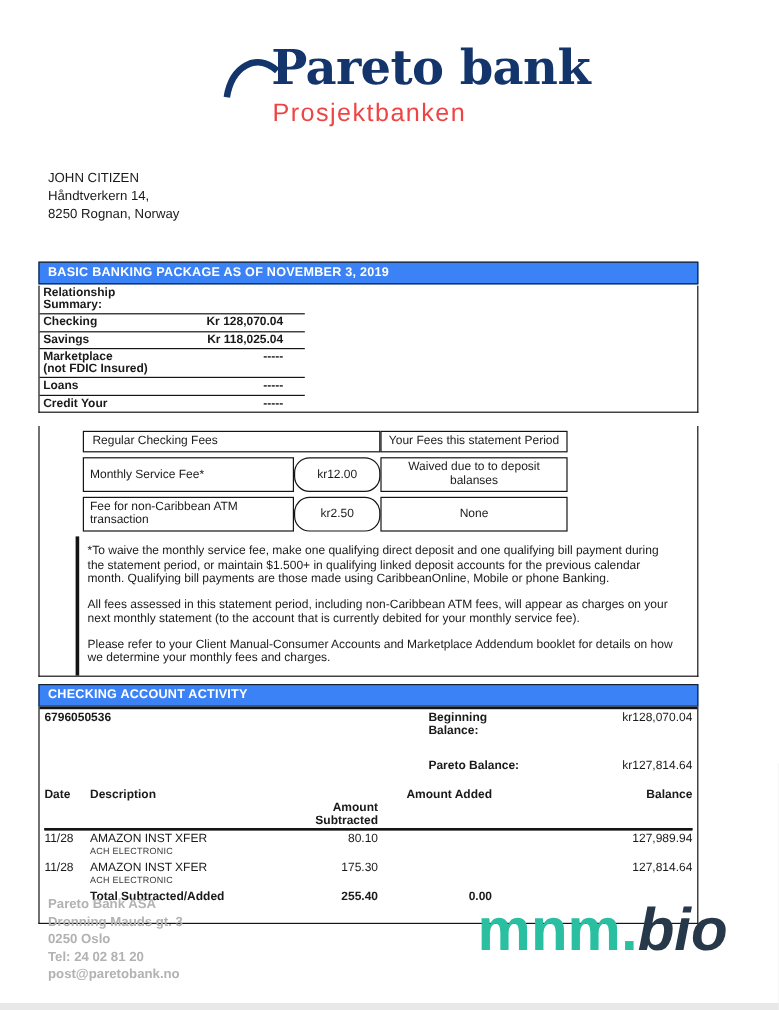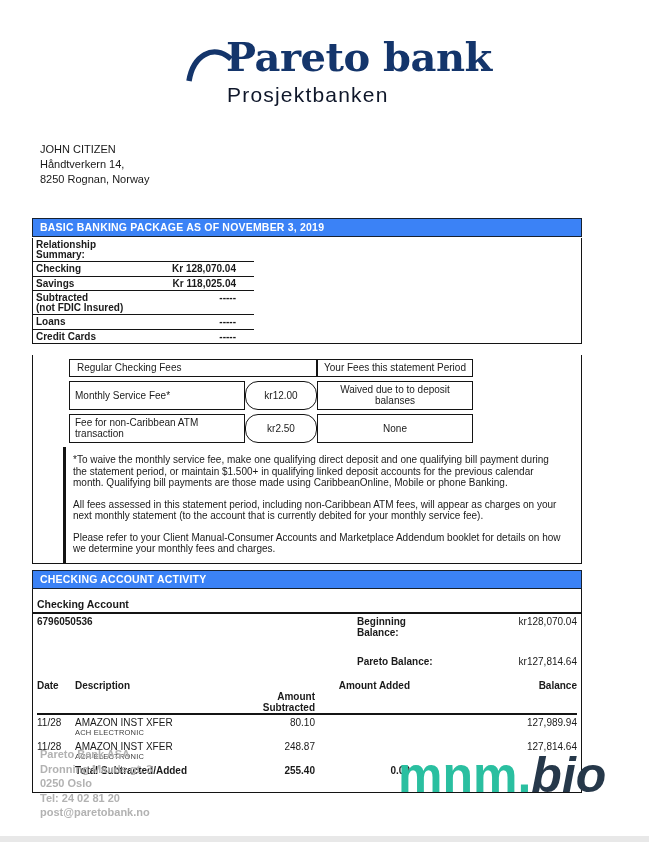--- a/index.html
+++ b/index.html
@@ -12,21 +12,21 @@
 
   
   .logo-arc { position:absolute; left:186px; top:40px; }
   .logo-text {
     position:absolute; left:226px; top:33px;
     font-family:"DejaVu Serif", serif; font-size:40px; font-weight:600;
     color:#14356b; letter-spacing:-0.5px; white-space:nowrap;
   }
   .logo-sub {
     position:absolute; left:227px; top:83px;
-    font-size:21px; color:#0f172a; letter-spacing:1.2px; white-space:nowrap;
+    font-size:21px; color:#ef4444; letter-spacing:1.2px; white-space:nowrap;
   }
 
   
   .recipient { position:absolute; left:40px; top:142px; font-size:11px; line-height:15px; color:#191919; }
 
   
   .section { position:absolute; left:32px; width:550px; }
   .sec-bar {
     background:#3b82f6; border:1px solid #17212f; color:#ffffff;
     font-size:10.5px; font-weight:bold; padding:2px 7px 3px; letter-spacing:0.2px;
@@ -106,29 +106,29 @@
         </div>
         <div class="sum-row">
           <span class="lbl">Checking</span>
           <span class="val">Kr 128,070.04</span>
         </div>
         <div class="sum-row">
           <span class="lbl">Savings</span>
           <span class="val">Kr 118,025.04</span>
         </div>
         <div class="sum-row">
-          <span class="lbl"><span>Subtracted</span><br><span>(not FDIC Insured)</span></span>
+          <span class="lbl"><span>Marketplace</span><br><span>(not FDIC Insured)</span></span>
           <span class="val">-----</span>
         </div>
         <div class="sum-row">
           <span class="lbl">Loans</span>
           <span class="val">-----</span>
         </div>
         <div class="sum-row" style="border-bottom:none;">
-          <span class="lbl">Credit Cards</span>
+          <span class="lbl">Credit Your</span>
           <span class="val">-----</span>
         </div>
       </div>
     </div>
   </div>
 
   <div class="section" style="top:352px;">
     <div class="sec-body">
       <table class="fees-table">
         <tbody>
@@ -152,21 +152,20 @@
         <p>*To waive the monthly service fee, make one qualifying direct deposit and one qualifying bill payment during the statement period, or maintain $1.500+ in qualifying linked deposit accounts for the previous calendar month. Qualifying bill payments are those made using CaribbeanOnline, Mobile or phone Banking.</p>
         <p>All fees assessed in this statement period, including non-Caribbean ATM fees, will appear as charges on your next monthly statement (to the account that is currently debited for your monthly service fee).</p>
         <p>Please refer to your Client Manual-Consumer Accounts and Marketplace Addendum booklet for details on how we determine your monthly fees and charges.</p>
       </div>
     </div>
   </div>
 
   <div class="section" style="top:570px;">
     <div class="sec-bar">CHECKING ACCOUNT ACTIVITY</div>
     <div class="sec-body">
-      <div class="acct-label">Checking Account</div>
       <div class="rule2"></div>
       <div class="bal-grid">
         <div class="b">6796050536</div>
         <div class="b">Beginning Balance:</div>
         <div class="r">kr128,070.04</div>
         <div></div>
         <div class="b">Pareto Balance:</div>
         <div class="r">kr127,814.64</div>
       </div>
       <div class="tx-area">
@@ -197,21 +196,21 @@
               <td class="num">80.10</td>
               <td class="num"></td>
               <td class="num">127,989.94</td>
             </tr>
             <tr>
               <td>11/28</td>
               <td>
                 <div>AMAZON INST XFER</div>
                 <div class="sub-desc">ACH ELECTRONIC</div>
               </td>
-              <td class="num">248.87</td>
+              <td class="num">175.30</td>
               <td class="num"></td>
               <td class="num">127,814.64</td>
             </tr>
             <tr class="total-row">
               <td></td>
               <td>Total Subtracted/Added</td>
               <td class="num">255.40</td>
               <td class="num">0.00</td>
               <td class="num"></td>
             </tr>

